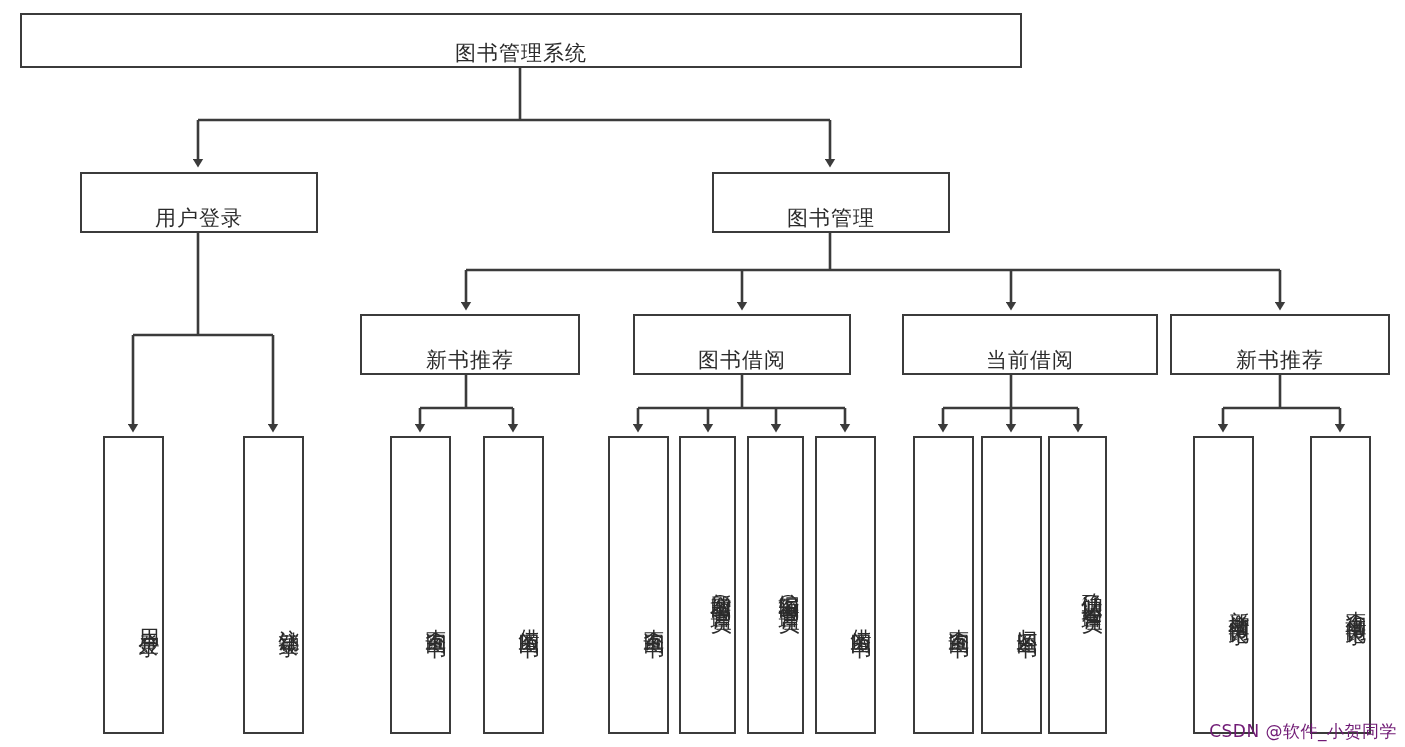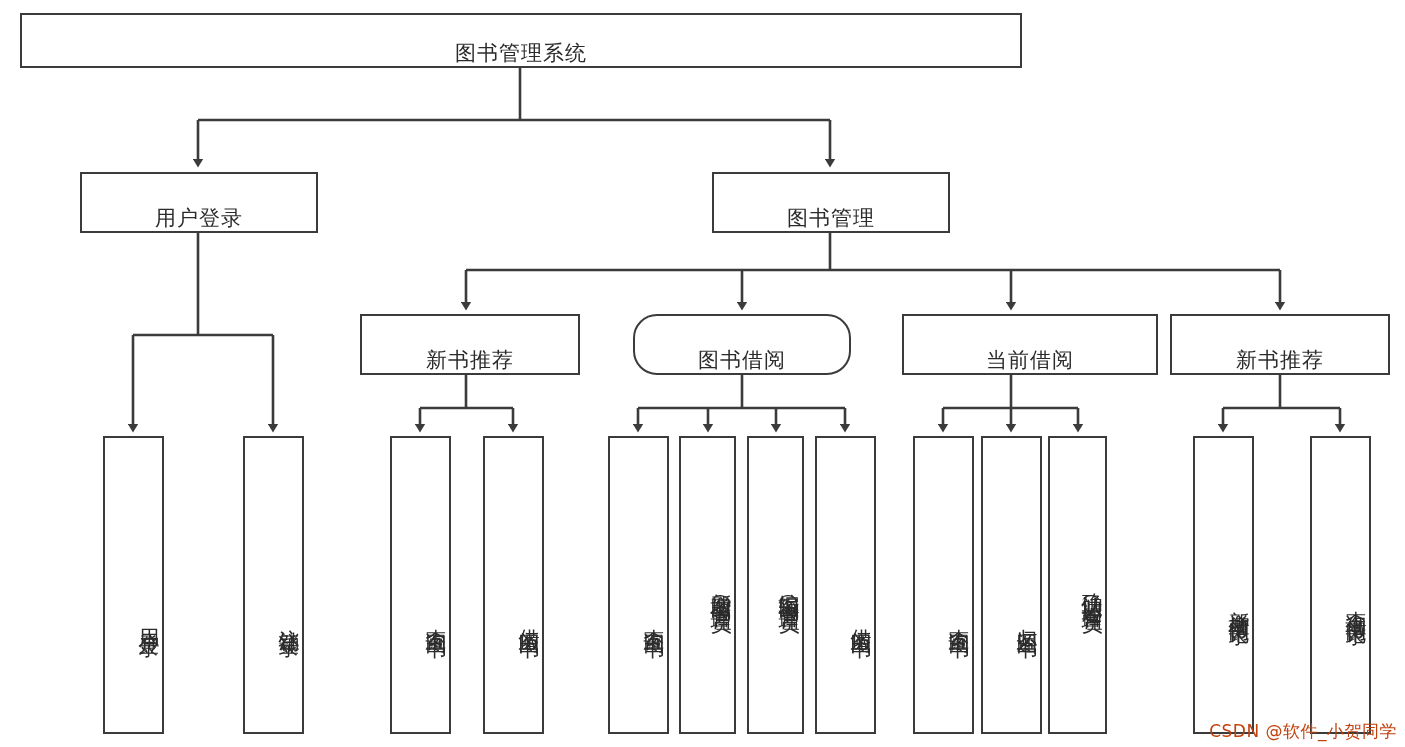--- a/index.html
+++ b/index.html
@@ -52,21 +52,21 @@
     white-space: nowrap;
   }
   .node.vert.pad-small { padding-top: 66px; }
   .node.vert.pad-mid   { padding-top: 36px; }
   .node.vert.pad-tiny  { padding-top: 8px; }
   .watermark {
     position: absolute;
     right: 8px;
     bottom: 4px;
     font-size: 17px;
-    color: #c2410c;
+    color: #701a75;
     letter-spacing: 0.5px;
     white-space: nowrap;
   }
 </style>
 </head>
 <body>
 
 <div id="canvas">
 
   <svg id="wires" viewBox="0 0 1405 747">
@@ -126,21 +126,21 @@
   <div class="node horiz" style="left:80px; top:172px; width:238px; height:61px;">
     <span>用户登录</span>
   </div>
   <div class="node horiz" style="left:712px; top:172px; width:238px; height:61px;">
     <span>图书管理</span>
   </div>
 
   <div class="node horiz" style="left:360px; top:314px; width:220px; height:61px;">
     <span>新书推荐</span>
   </div>
-  <div class="node horiz" style="left:633px; top:314px; width:218px; height:61px;border-radius:24px;">
+  <div class="node horiz" style="left:633px; top:314px; width:218px; height:61px;">
     <span>图书借阅</span>
   </div>
   <div class="node horiz" style="left:902px; top:314px; width:256px; height:61px;">
     <span>当前借阅</span>
   </div>
   <div class="node horiz" style="left:1170px; top:314px; width:220px; height:61px;">
     <span>新书推荐</span>
   </div>
 
   <div class="node vert pad-small" style="left:103px; top:436px; width:61px; height:298px;">

